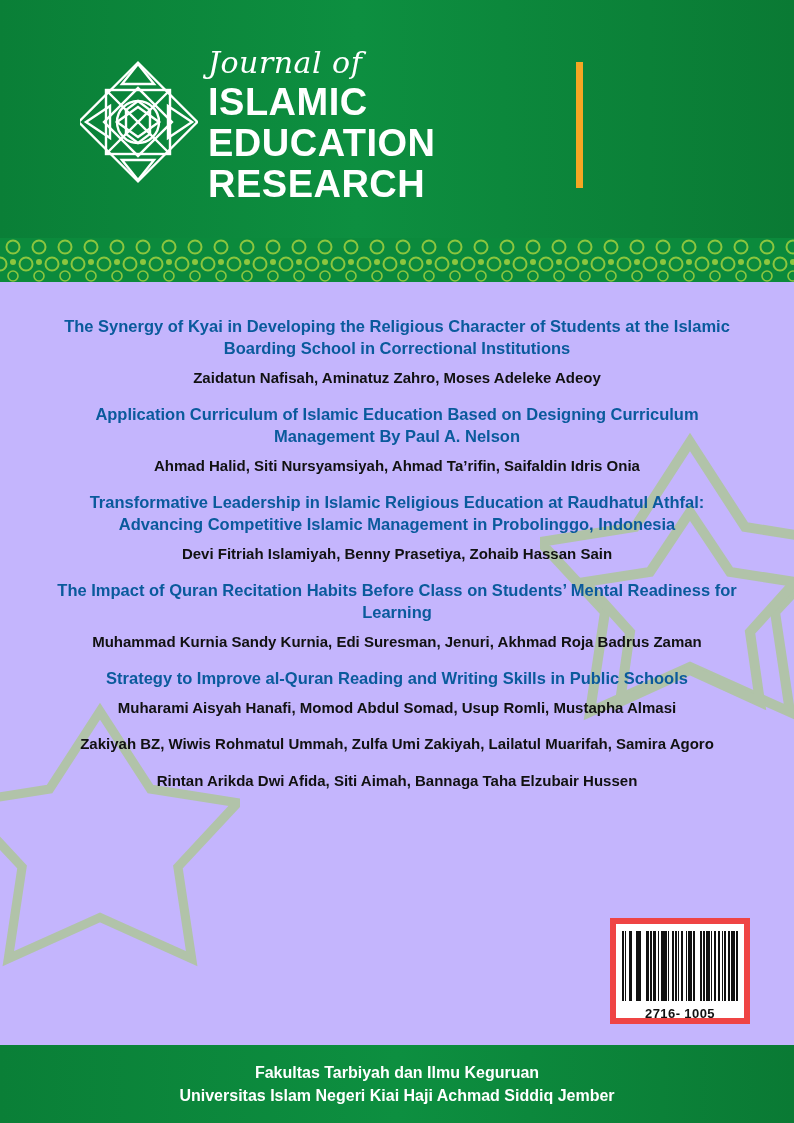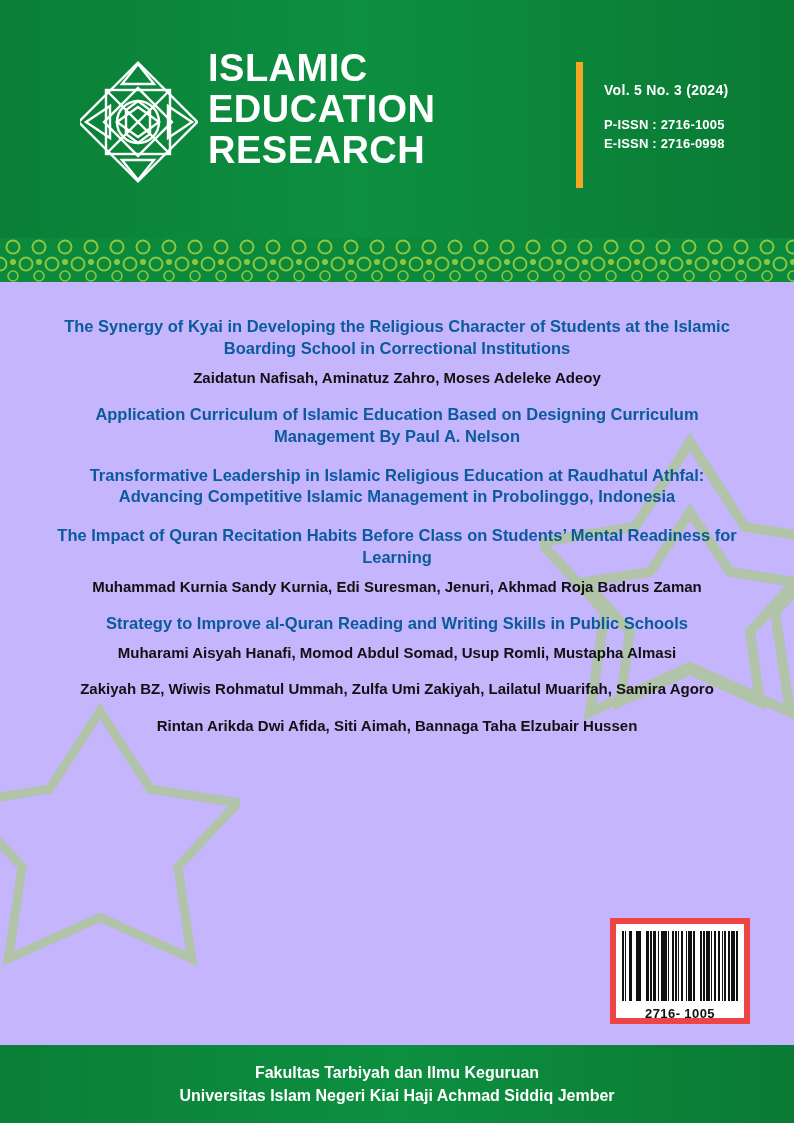--- a/index.html
+++ b/index.html
@@ -214,34 +214,30 @@
           <path d="M26 102 L58 70 L90 102"></path>
           <path d="M6 70 L30 54 L30 86 Z"></path>
           <path d="M112 70 L88 54 L88 86 Z"></path>
           <path d="M58 12 L42 32 L74 32 Z"></path>
           <path d="M58 128 L42 108 L74 108 Z"></path>
         </g>
       </svg>
     </div>
 
     <div class="title-block">
+      <div class="journal-of">Journal of</div>
       <div class="main-title">
         <div>ISLAMIC</div>
         <div>EDUCATION</div>
         <div>RESEARCH</div>
       </div>
     </div>
 
     <div class="divider-bar"></div>
 
-    <div class="issue-block">
-      <div class="issue-vol">Vol. 5 No. 3 (2024)</div>
-      <div class="issue-issn">P-ISSN : 2716-1005</div>
-      <div class="issue-issn">E-ISSN : 2716-0998</div>
-    </div>
   </div>
 
   <div class="ornament">
     <svg width="794" height="44" viewBox="0 0 794 44">
       <defs>
         <pattern id="orn" x="0" y="0" width="26" height="44" patternUnits="userSpaceOnUse">
           <circle cx="13" cy="9" r="6.5" fill="none" stroke="#8cc63e" stroke-width="2"></circle>
           <circle cx="0" cy="26" r="6.5" fill="none" stroke="#8cc63e" stroke-width="2"></circle>
           <circle cx="26" cy="26" r="6.5" fill="none" stroke="#8cc63e" stroke-width="2"></circle>
           <circle cx="13" cy="38" r="5" fill="none" stroke="#8cc63e" stroke-width="1.6"></circle>
@@ -273,24 +269,26 @@
 
     <div class="articles">
 
       <div class="article">
         <p class="article-title">The Synergy of Kyai in Developing the Religious Character of Students at the Islamic Boarding School in Correctional Institutions</p>
         <p class="article-authors">Zaidatun Nafisah, Aminatuz Zahro, Moses Adeleke Adeoy</p>
       </div>
 
       <div class="article">
         <p class="article-title">Application Curriculum of Islamic Education Based on Designing Curriculum Management By Paul A. Nelson</p>
+        <p class="article-authors">Ahmad Halid, Siti Nursyamsiyah, Ahmad Ta’rifin, Saifaldin Idris Onia</p>
       </div>
 
       <div class="article">
         <p class="article-title">Transformative Leadership in Islamic Religious Education at Raudhatul Athfal: Advancing Competitive Islamic Management in Probolinggo, Indonesia</p>
+        <p class="article-authors">Devi Fitriah Islamiyah, Benny Prasetiya, Zohaib Hassan Sain</p>
       </div>
 
       <div class="article">
         <p class="article-title">The Impact of Quran Recitation Habits Before Class on Students’ Mental Readiness for Learning</p>
         <p class="article-authors">Muhammad Kurnia Sandy Kurnia, Edi Suresman, Jenuri, Akhmad Roja Badrus Zaman</p>
       </div>
 
       <div class="article">
         <p class="article-title">Strategy to Improve al-Quran Reading and Writing Skills in Public Schools</p>
         <p class="article-authors">Muharami Aisyah Hanafi, Momod Abdul Somad, Usup Romli, Mustapha Almasi</p>

